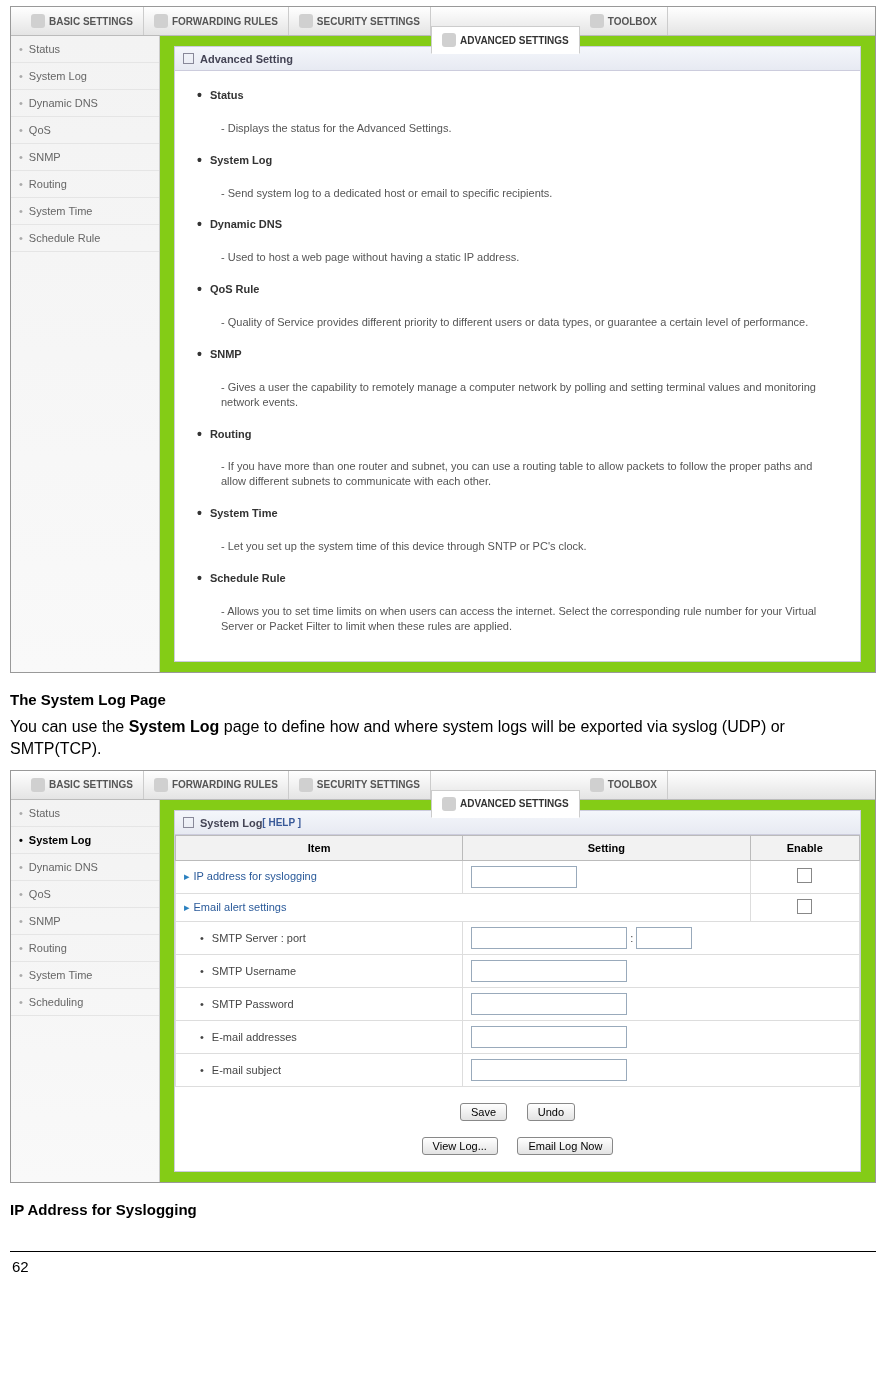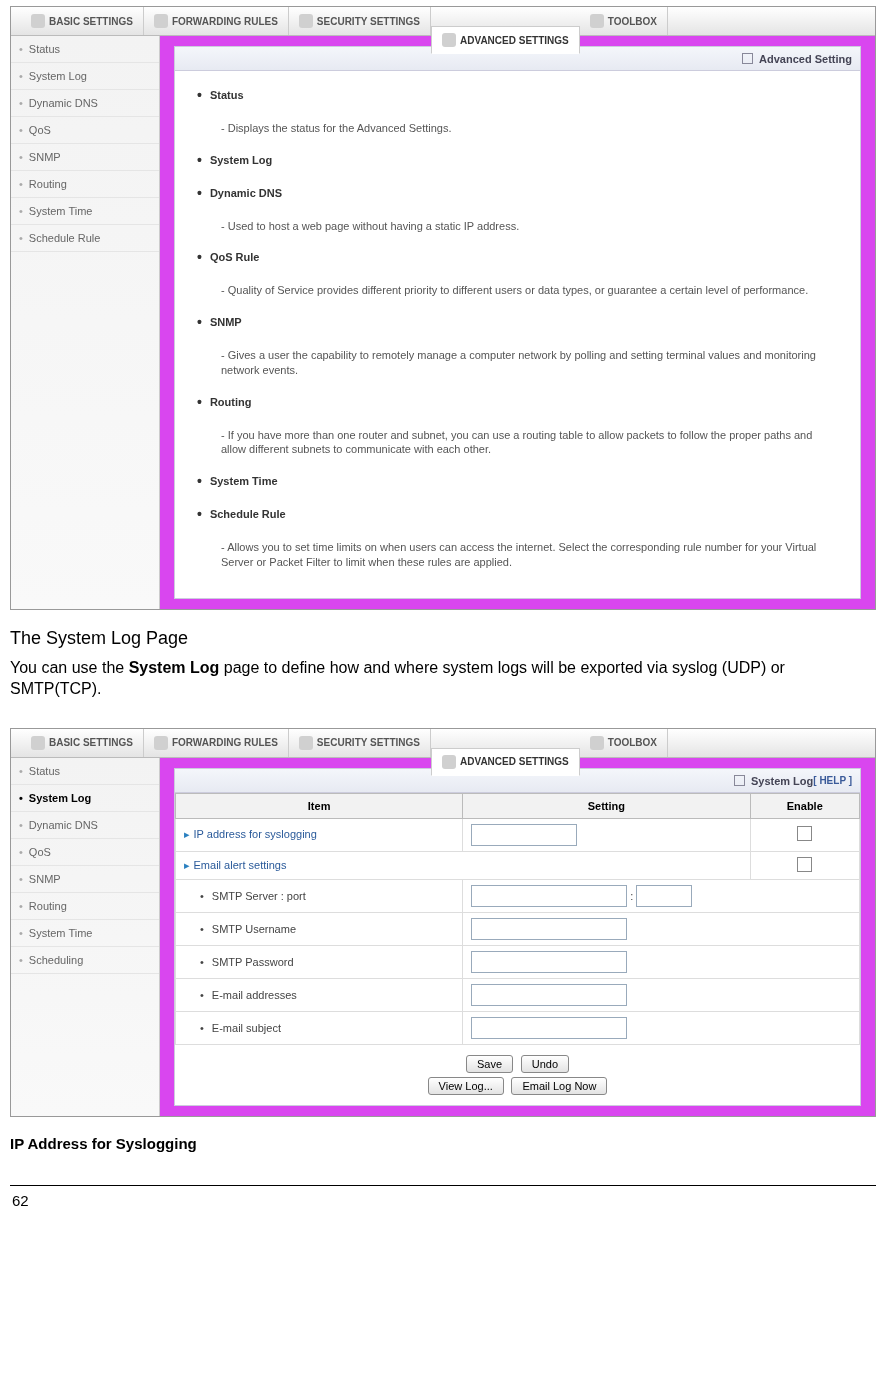--- a/index.html
+++ b/index.html
@@ -1,50 +1,50 @@
 <!DOCTYPE html>
 <html><head>
 <meta charset="utf-8">
 <style>
 body{margin:0;font-family:Arial,Helvetica,sans-serif;font-size:13px;background:#fff;color:#000;width:886px}
 .page{padding:6px 10px 10px 10px}
-.shot{border:1px solid #999;background:#d946ef;margin-bottom:18px}
+.shot{border:1px solid #999;background:#84cc16;margin-bottom:18px}
 .tabs{display:flex;background:linear-gradient(#fff,#e4e4e4);border-bottom:1px solid #bbb;height:28px;align-items:center;padding-left:10px;font-size:10px;font-weight:bold;color:#555}
 .tab{display:flex;align-items:center;gap:4px;padding:0 10px;height:28px;border-right:1px solid #ccc;cursor:pointer}
 .tab.active{background:#fff;color:#333;border:1px solid #ccc;border-bottom:1px solid #fff;position:relative;top:19px;height:26px}
 .tab .ico{width:14px;height:14px;background:#d0d0d0;border-radius:3px;display:inline-block}
 .body{display:flex;min-height:200px}
 .side{width:148px;background:linear-gradient(#f3f3f3,#f9f9f9);border-right:1px solid #ccc;font-size:11px}
 .side .item{padding:7px 8px;border-bottom:1px solid #e5e5e5;color:#666;cursor:pointer}
 .side .item::before{content:"\2022";color:#aaa;margin-right:6px}
 .side .item.sel{color:#000;font-weight:bold}
 .side .item.sel::before{color:#000}
 .main{flex:1;padding:10px 14px}
 .panel{border:1px solid #ccd;background:#fff}
-.phead{background:linear-gradient(#f4f6fb,#e7eaf2);padding:5px 8px;font-size:11px;font-weight:bold;color:#445;border-bottom:1px solid #ccd;display:flex;justify-content:flex-end;align-items:center}
+.phead{background:linear-gradient(#f4f6fb,#e7eaf2);padding:5px 8px;font-size:11px;font-weight:bold;color:#445;border-bottom:1px solid #ccd;display:flex;justify-content:flex-start;align-items:center}
 .phead .sq{display:inline-block;width:9px;height:9px;border:1px solid #889;margin-right:6px;position:relative;top:1px}
 .pbody{padding:14px 22px;font-size:11px;color:#444;line-height:1.35}
 .pbody ul{margin:0;padding:0;list-style:none}
 .pbody li.top{margin-bottom:14px}
 .pbody .bt{font-weight:bold;color:#333}
 .pbody .bt::before{content:"\2022";margin-right:8px;font-size:14px;position:relative;top:1px}
 .pbody .desc{margin:17px 0 0 24px;color:#555}
 .pbody .desc::before{content:"- "}
 .systab{border:1px solid #bbb;width:100%;border-collapse:collapse;font-size:11px}
 .systab th{background:#f2f2f2;border:1px solid #bbb;padding:6px;font-weight:bold}
 .systab td{border:1px solid #ddd;padding:5px 8px;color:#444;vertical-align:middle}
 .systab td.first{color:#2a5a9a}
 .systab td.first .tri{color:#2a80c0;margin-right:4px}
 .systab td.sub::before{content:"\2022";margin:0 8px 0 16px}
 .systab input[type=text]{border:1px solid #9ab;height:18px;font-size:11px}
 .systab .ck{width:13px;height:13px;border:1px solid #888;display:inline-block}
 .btns{text-align:center;padding:8px 0}
-.btns button{font-size:11px;border:1px solid #888;background:linear-gradient(#fff,#e3e3e3);padding:2px 10px;margin:2px;border-radius:3px;cursor:pointer}
-.doc h2{font-size:18px;font-weight:normal;margin:4px 0 8px 0}
-.doc p{margin:0 0 28px 0;font-size:16px;line-height:1.35}
+.btns button{font-size:11px;border:1px solid #888;background:linear-gradient(#fff,#e3e3e3);padding:2px 10px;margin:8px;border-radius:3px;cursor:pointer}
+.doc h2{font-size:15px;font-weight:bold;margin:4px 0 8px 0}
+.doc p{margin:0 0 10px 0;font-size:16px;line-height:1.35}
 .doc .b{font-weight:bold}
 .subh{font-weight:bold;font-size:15px;margin:6px 0 30px 0}
 .footer{display:flex;justify-content:space-between;border-top:1px solid #000;margin-top:33px;padding:6px 2px 0 2px;font-size:15px}
 .help{color:#3a5a99;font-weight:bold;font-size:10px}
 </style>
 </head>
 <body>
 
 <div class="page">
 
@@ -88,39 +88,41 @@
               <span><span class="sq"></span><span>Advanced Setting</span></span>
             </div>
         <div class="pbody">
           <ul>
             <li class="top">
                   <div class="bt">Status</div>
                   <div class="desc">Displays the status for the Advanced Settings.</div>
                 </li>
             <li class="top">
                   <div class="bt">System Log</div>
+                  <div class="desc">Send system log to a dedicated host or email to specific recipients.</div>
                 </li>
             <li class="top">
                   <div class="bt">Dynamic DNS</div>
                   <div class="desc">Used to host a web page without having a static IP address.</div>
                 </li>
             <li class="top">
                   <div class="bt">QoS Rule</div>
                   <div class="desc">Quality of Service provides different priority to different users or data types, or guarantee a certain level of performance.</div>
                 </li>
             <li class="top">
                   <div class="bt">SNMP</div>
                   <div class="desc">Gives a user the capability to remotely manage a computer network by polling and setting terminal values and monitoring network events.</div>
                 </li>
             <li class="top">
                   <div class="bt">Routing</div>
                   <div class="desc">If you have more than one router and subnet, you can use a routing table to allow packets to follow the proper paths and allow different subnets to communicate with each other.</div>
                 </li>
             <li class="top">
                   <div class="bt">System Time</div>
+                  <div class="desc">Let you set up the system time of this device through SNTP or PC's clock.</div>
                 </li>
             <li class="top">
                   <div class="bt">Schedule Rule</div>
                   <div class="desc">Allows you to set time limits on when users can access the internet. Select the corresponding rule number for your Virtual Server or Packet Filter to limit when these rules are applied.</div>
                 </li>
           </ul>
         </div>
       </div>
     </div>
   </div>

